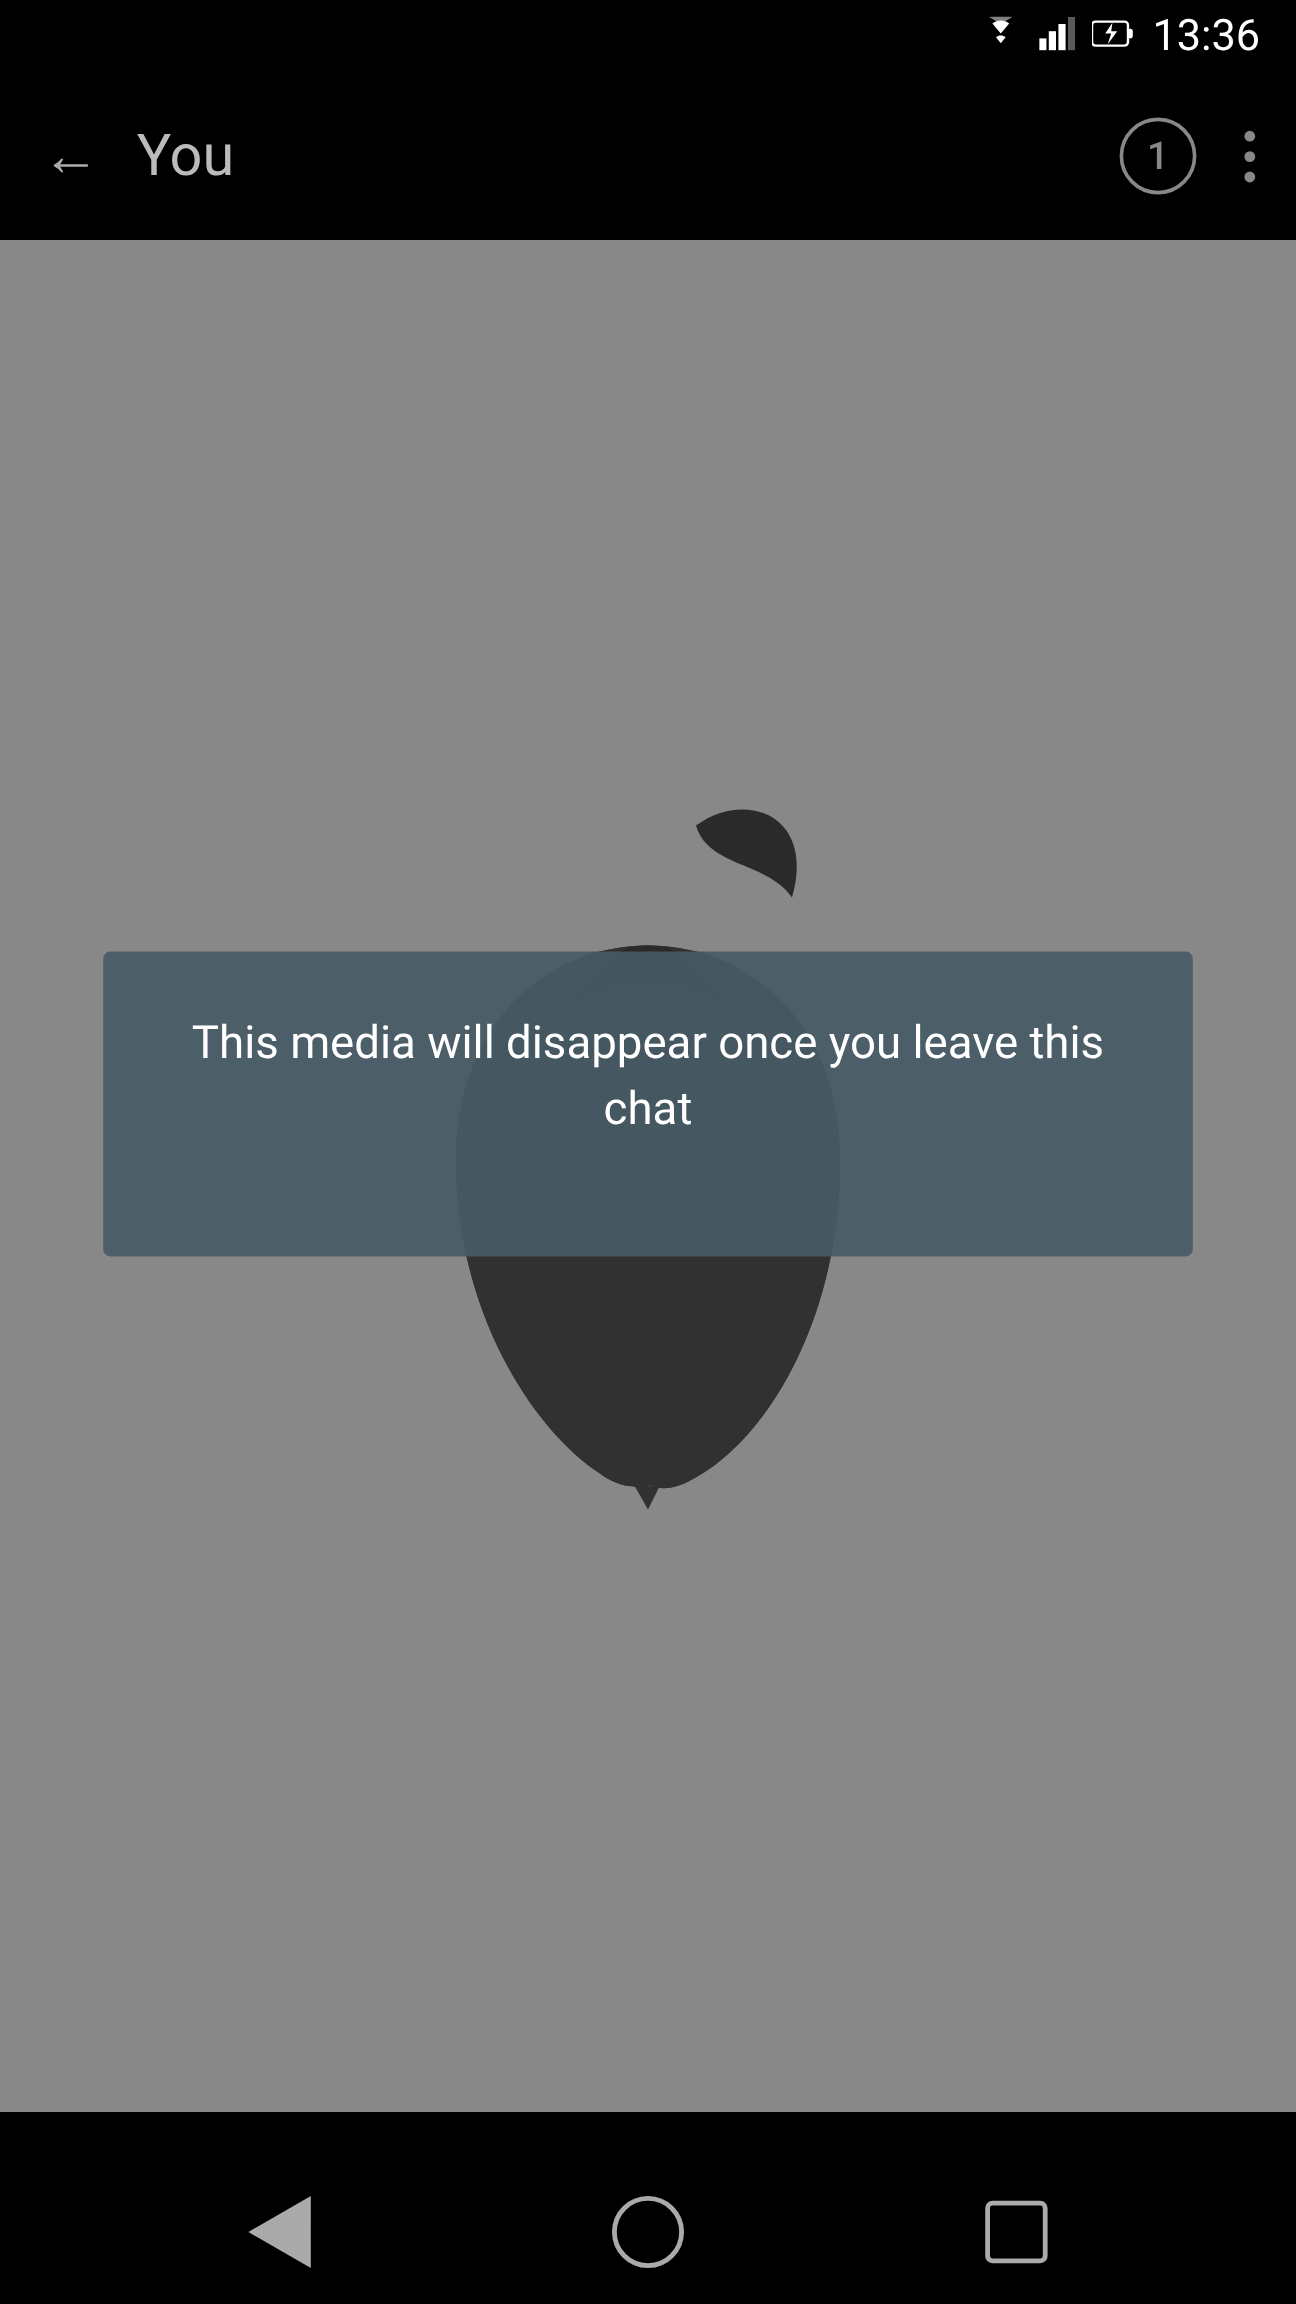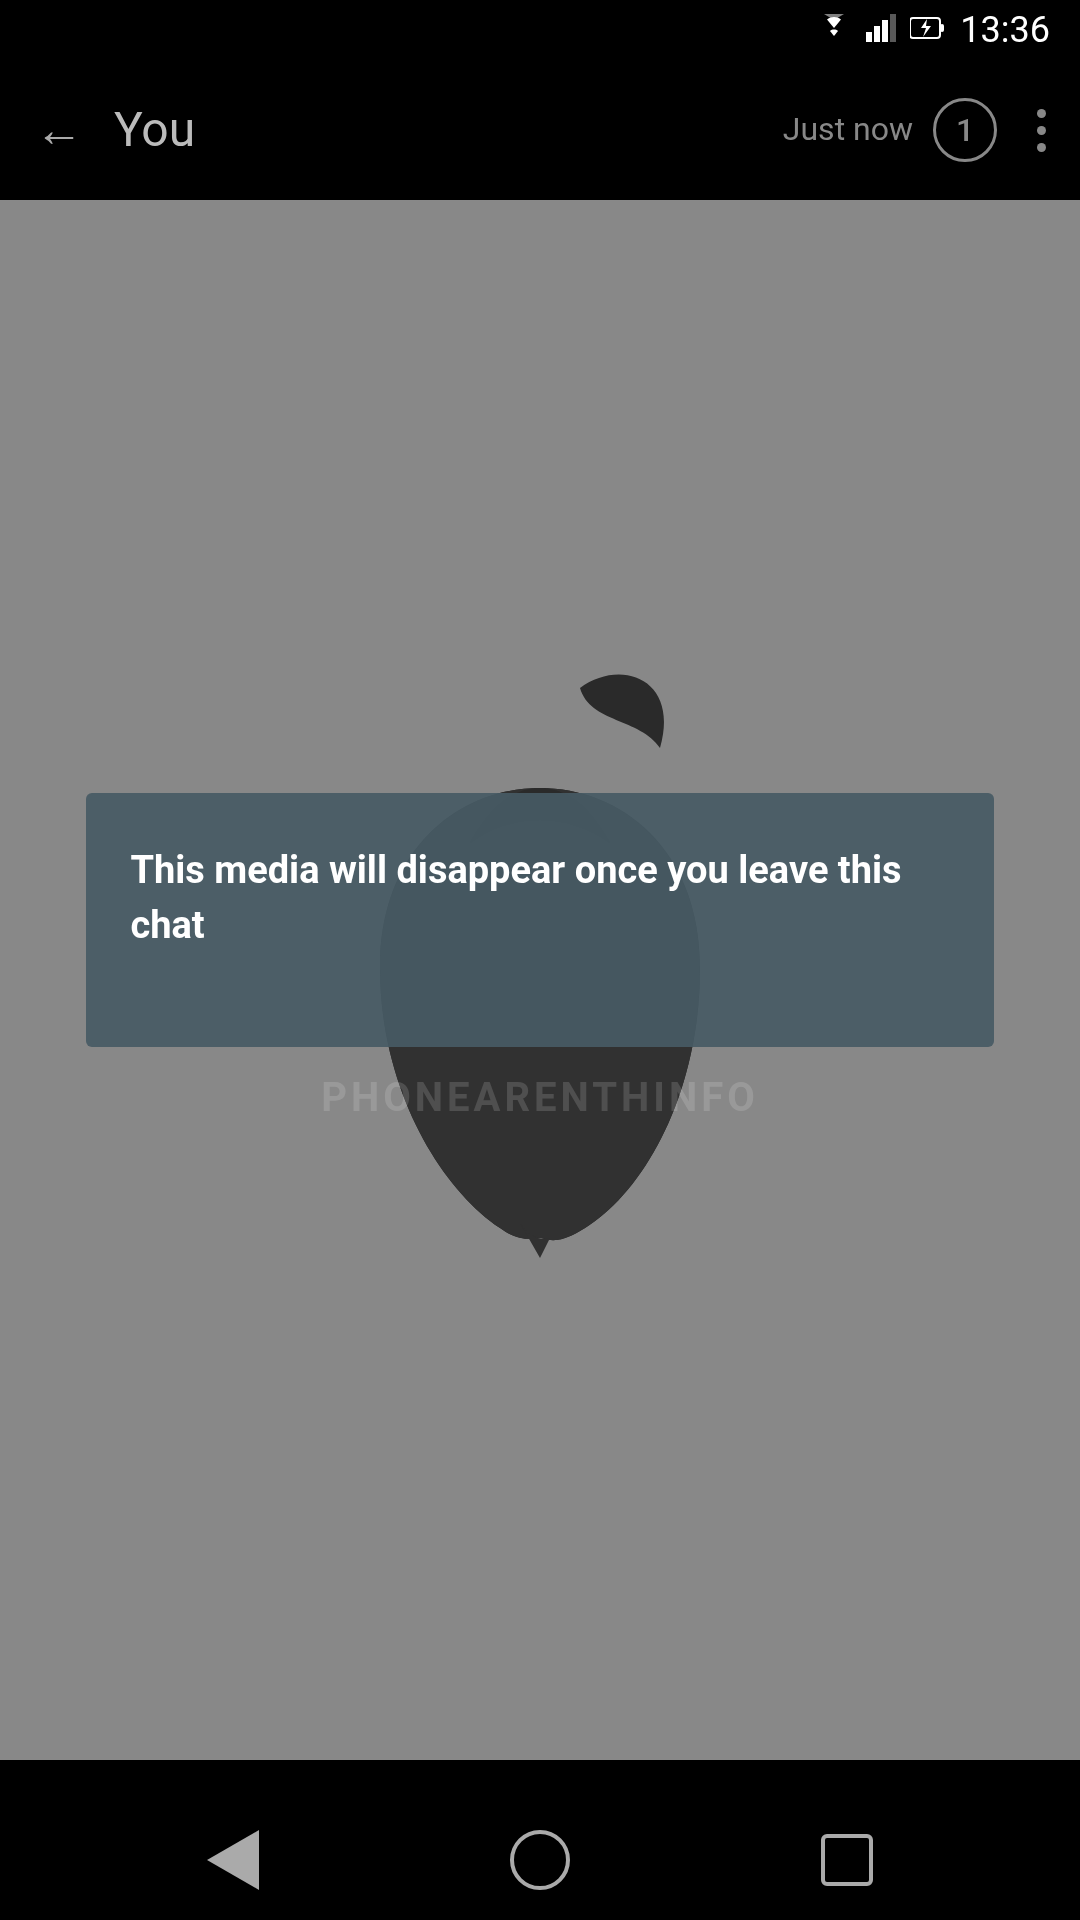--- a/index.html
+++ b/index.html
@@ -179,22 +179,23 @@
       width: 84%;
       background: rgba(70, 90, 100, 0.92);
       border-radius: 6px;
       padding: 50px 44px 44px 44px;
     }
 
     .dialog-message {
       color: #fff;
       font-size: 38px;
       line-height: 1.45;
-      font-weight: 700;
+      font-weight: 400;
       margin-bottom: 50px;
+      text-align: center;
     }
 
     .dialog-actions {
       display: flex;
       justify-content: space-between;
       align-items: center;
     }
 
     .dialog-btn {
       font-size: 34px;
@@ -285,21 +286,20 @@
     <span class="time-text">13:36</span>
   </div>
 </div>
 
 <div class="top-bar">
   <div class="back-btn">
     <span class="back-arrow">←</span>
   </div>
   <div class="header-title-group">
     <span class="header-title">You</span>
-    <span class="header-subtitle">Just now</span>
   </div>
   <div class="header-actions">
     <div class="circle-badge">
       <span class="circle-badge-text">1</span>
     </div>
     <div class="more-dots">
       <div class="dot"></div>
       <div class="dot"></div>
       <div class="dot"></div>
     </div>
@@ -331,21 +331,20 @@
                C360 530 420 430 420 300
                C420 180 340 120 260 120Z" fill="#222"></path>
 
       <path d="M190 175 C215 130 240 120 260 120 C280 120 305 130 330 175
                C310 160 285 152 260 152 C235 152 210 160 190 175Z" fill="#1a1a1a"></path>
 
       <path d="M240 555 C250 570 260 572 270 570 L260 590 Z" fill="#222"></path>
     </svg>
   </div>
 
-  <div class="watermark">PHONEARENTHINFO</div>
 
   <div class="dialog-overlay">
     <div class="dialog">
       <p class="dialog-message">This media will disappear once you leave this chat</p>
     </div>
   </div>
 </div>
 
 <div class="nav-bar">
   <div class="nav-btn">

